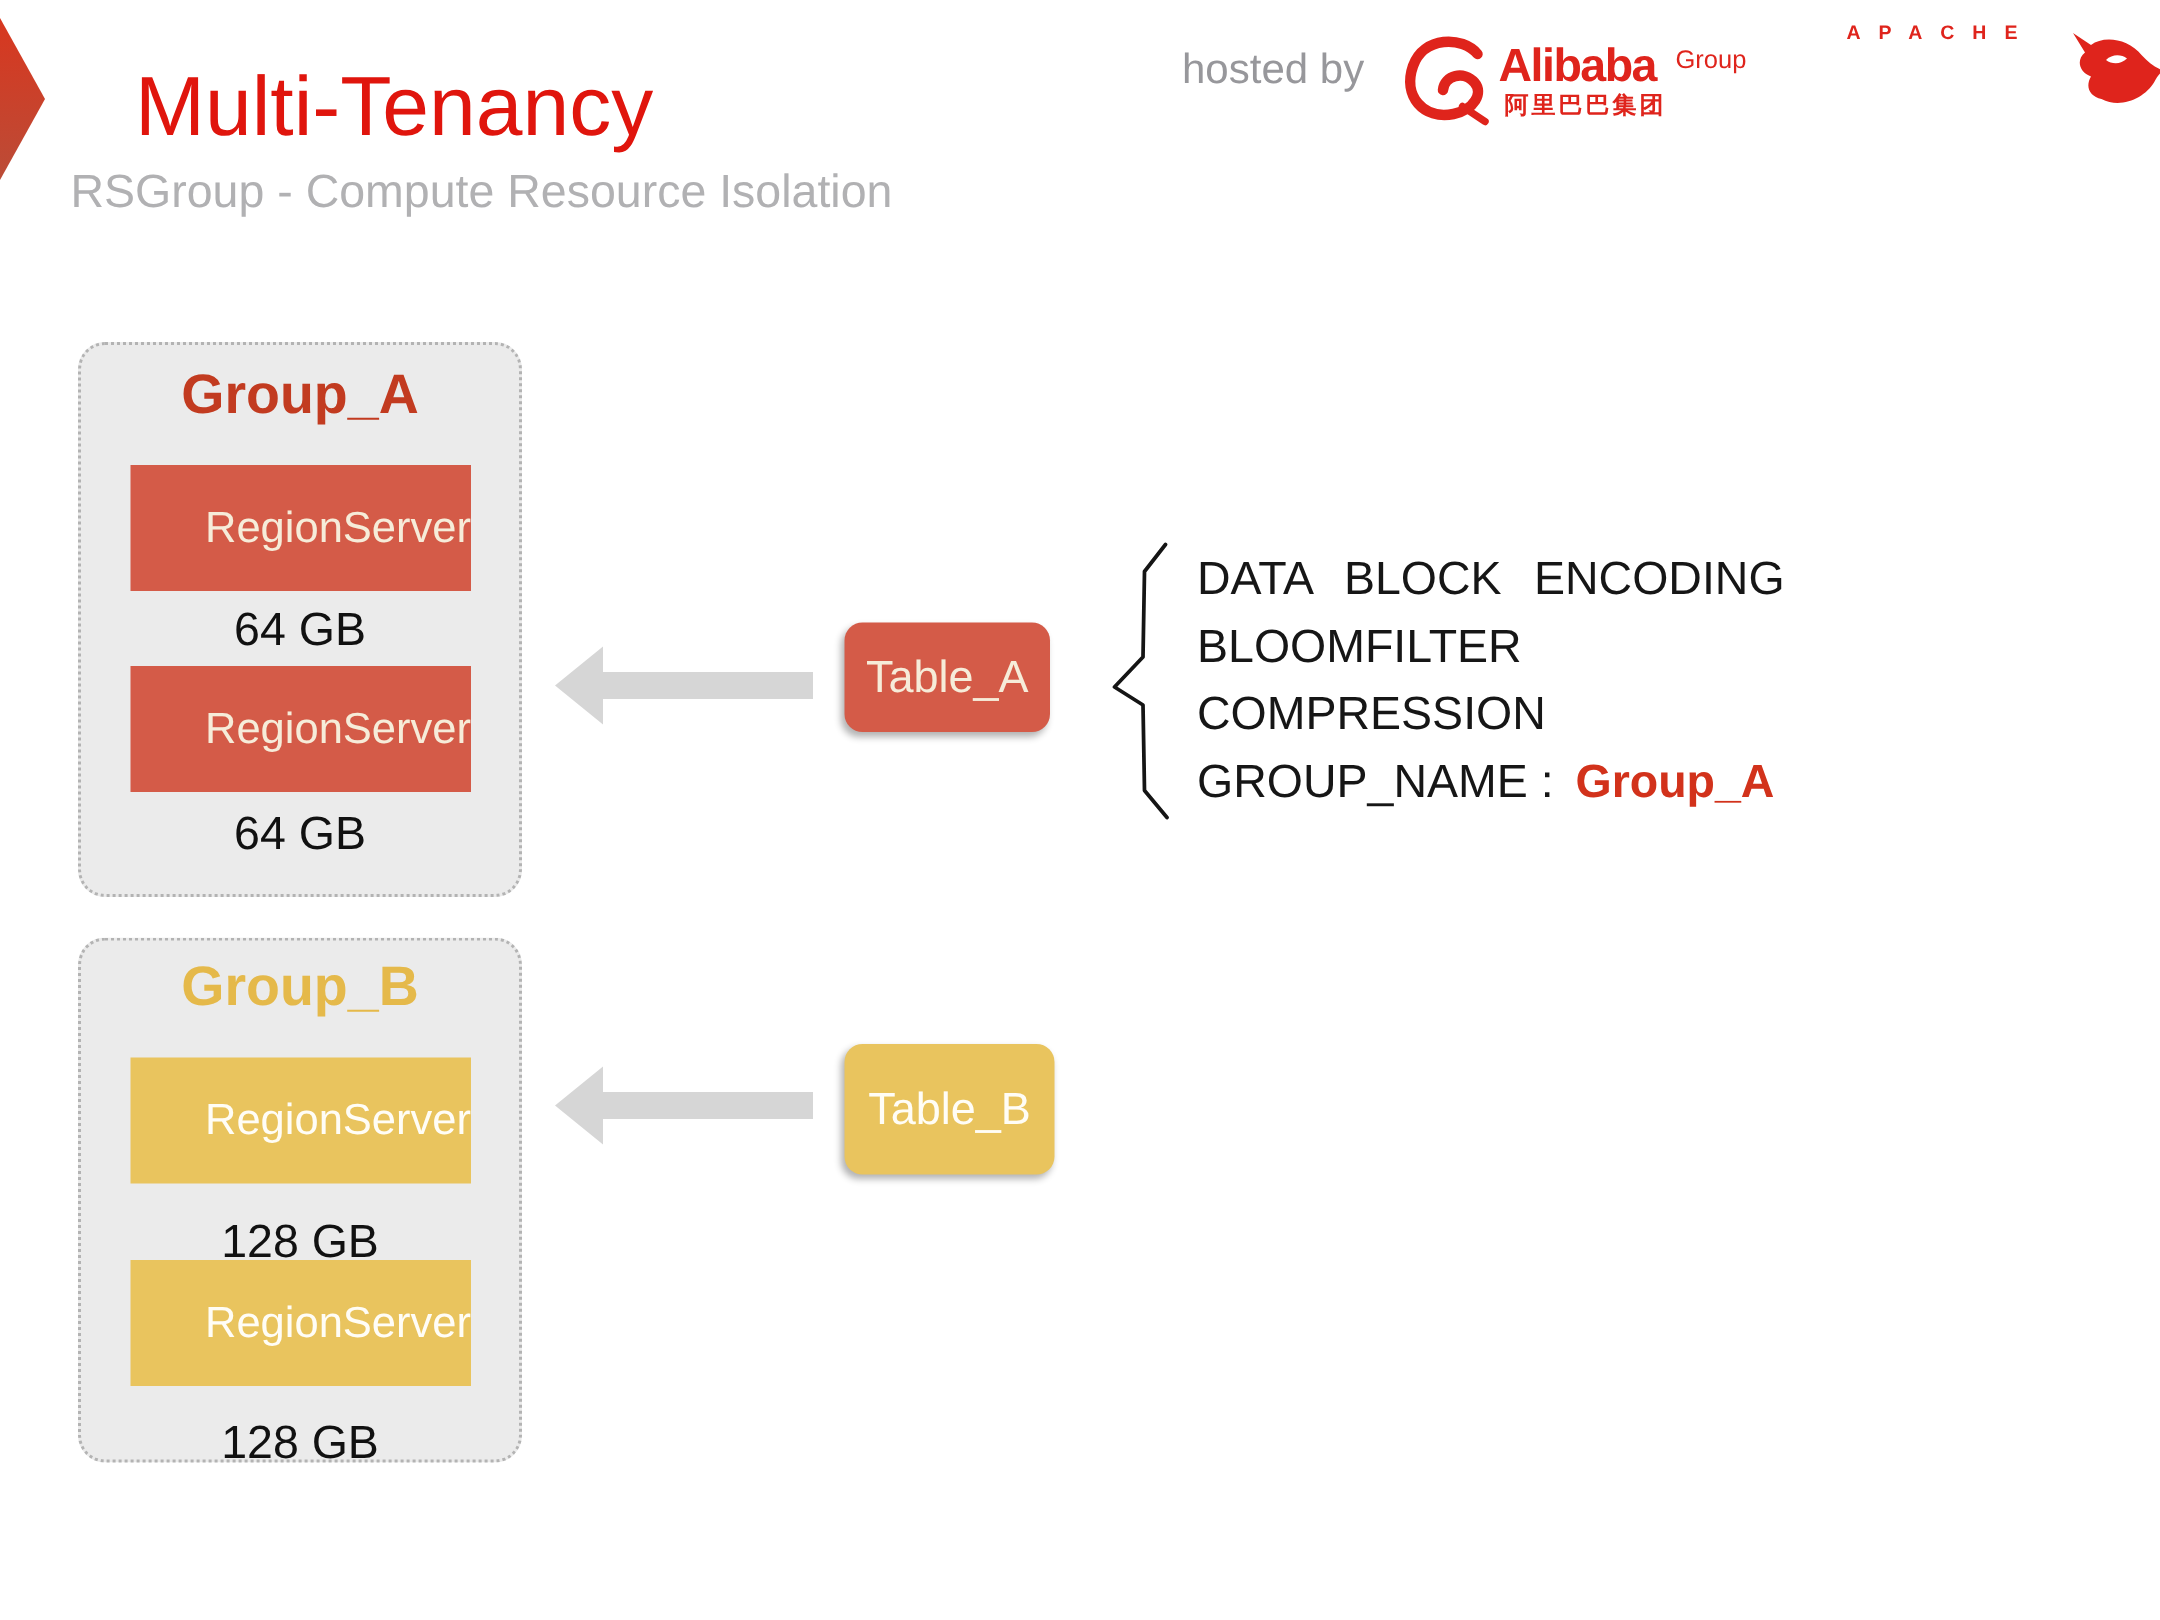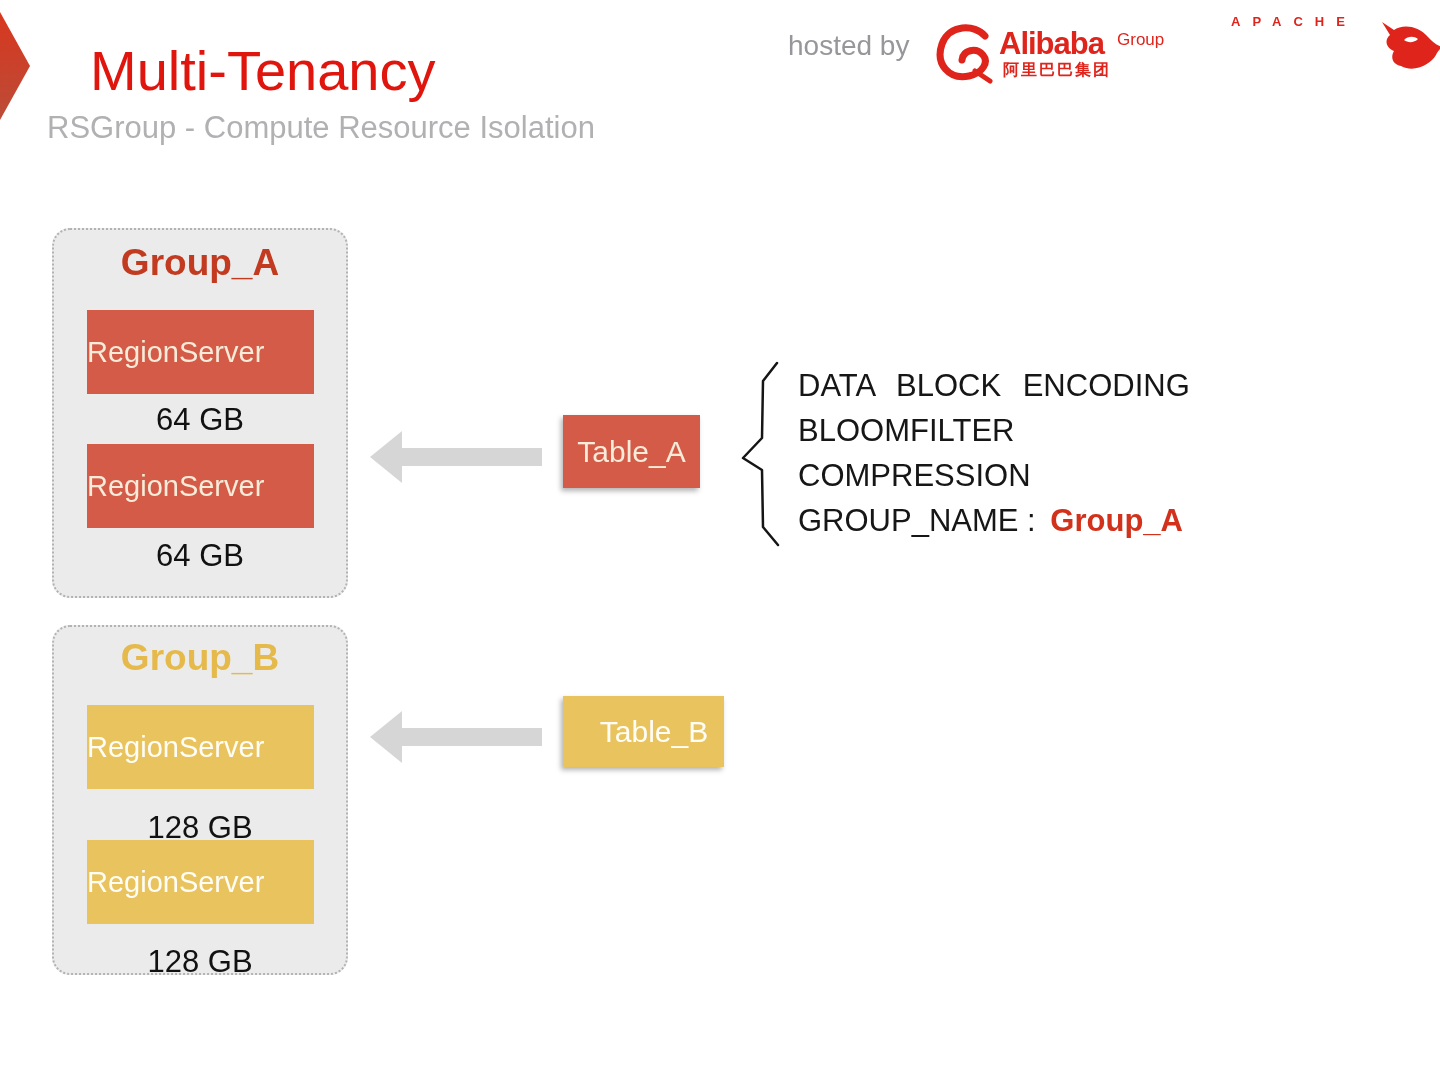--- a/index.html
+++ b/index.html
@@ -53,42 +53,42 @@
     border:2px dotted var(--panel-border);border-radius:18px;
     box-sizing:border-box;
   }
   #panel-a{left:52px;top:228px;height:370px;}
   #panel-b{left:52px;top:625px;height:350px;}
   .panel-title{left:0;width:100%;text-align:center;font-size:37px;font-weight:bold;}
   #panel-a .panel-title{top:12px;color:var(--dark-red);}
   #panel-b .panel-title{top:10px;color:var(--gold-title);}
   .server{
     left:33px;width:227px;height:84px;
-    display:flex;align-items:center;justify-content:flex-start;
+    display:flex;align-items:center;justify-content:flex-end;
     font-size:29px;
   }
   #panel-a .server{background:var(--box-red);color:var(--cream-text);}
   #panel-b .server{background:var(--box-gold);color:var(--white-text);}
   .mem{left:0;width:100%;text-align:center;font-size:31px;color:var(--mem-text);}
   #panel-a .server.s1{top:80px;}
   #panel-a .mem.m1{top:172px;}
   #panel-a .server.s2{top:214px;}
   #panel-a .mem.m2{top:308px;}
   #panel-b .server.s1{top:78px;}
   #panel-b .mem.m1{top:183px;}
   #panel-b .server.s2{top:213px;}
   #panel-b .mem.m2{top:317px;}
 
   
   .table-box{
     display:flex;align-items:center;justify-content:center;
-    font-size:30px;box-shadow:-2px 3px 5px rgba(0,0,0,0.30);
+    font-size:30px;box-shadow:-2px 3px 5px rgba(0,0,0,0.30);border-radius:12px;
   }
   #table-a{left:563px;top:415px;width:137px;height:73px;background:var(--box-red);color:var(--cream-text);}
-  #table-b{left:563px;top:696px;width:140px;height:71px;background:var(--box-gold);color:var(--white-text);padding-left:21px;}
+  #table-b{left:563px;top:696px;width:140px;height:87px;background:var(--box-gold);color:var(--white-text);}
 
   
   #arrow-a{left:368px;top:425px;}
   #arrow-b{left:368px;top:705px;}
   #brace{left:735px;top:353px;}
 
   
   #props{left:798px;top:363px;font-size:31px;color:var(--body-text);line-height:45px;white-space:nowrap;}
   .ws-wide{word-spacing:13px;}
   .prop-value{color:var(--value-red);font-weight:bold;margin-left:6px;}

